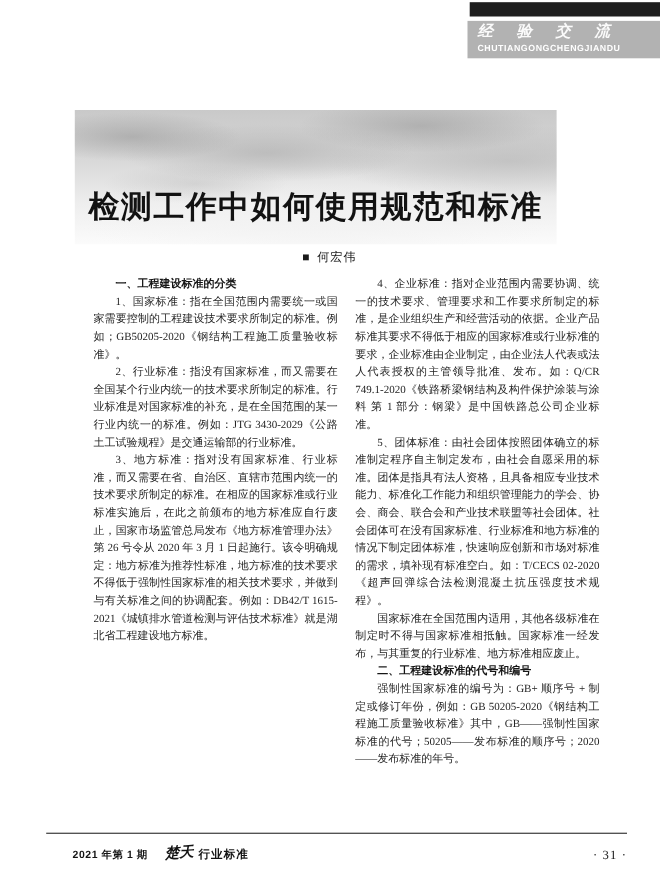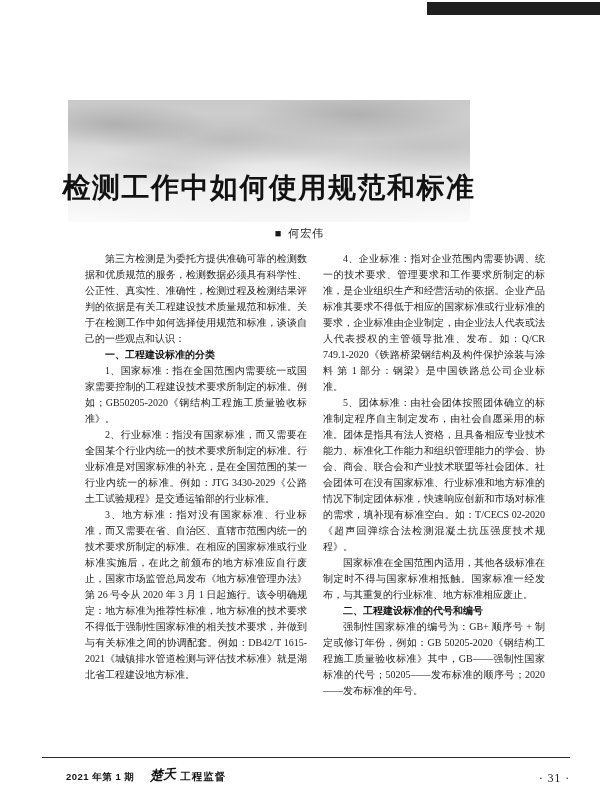--- a/index.html
+++ b/index.html
@@ -42,21 +42,21 @@
     font-size:8px; line-height:10px;
     letter-spacing:0.5px;
     color:#ffffff;
     margin-top:2px;
     white-space:nowrap;
   }
 
   
   .banner {
     position:absolute; left:68px; top:100px;
-    width:402px; height:122px;
+    width:438px; height:122px;
     display:flex; align-items:flex-end; justify-content:center;
     background:
       radial-gradient(ellipse 140px 32px at 12% 20%, rgba(135,135,135,0.45), rgba(135,135,135,0) 70%),
       radial-gradient(ellipse 190px 38px at 40% 32%, rgba(150,150,150,0.40), rgba(150,150,150,0) 70%),
       radial-gradient(ellipse 160px 34px at 72% 12%, rgba(140,140,140,0.45), rgba(140,140,140,0) 70%),
       radial-gradient(ellipse 230px 46px at 90% 38%, rgba(155,155,155,0.35), rgba(155,155,155,0) 72%),
       radial-gradient(ellipse 120px 26px at 25% 55%, rgba(175,175,175,0.35), rgba(175,175,175,0) 70%),
       radial-gradient(ellipse 280px 60px at 50% 80%, rgba(242,242,242,0.9), rgba(242,242,242,0) 78%),
       linear-gradient(to bottom, #c9c9c9 0%, #d9d9d9 38%, #eeeeee 70%, #fbfbfb 100%);
   }
@@ -148,48 +148,51 @@
     letter-spacing:1px;
   }
 </style>
 </head>
 <body>
 
 <div class="page">
 
   <div class="top-black-bar"></div>
 
+  <div class="header-tab">
+    <div class="category-cn">经 验 交 流</div>
+    <div class="category-pinyin">CHUTIANGONGCHENGJIANDU</div>
+  </div>
 
   <div class="banner">
     <div class="article-title">检测工作中如何使用规范和标准</div>
   </div>
 
   <div class="author-line">
     <span class="author-marker">■</span><span class="author-name">何宏伟</span>
   </div>
 
   <div class="columns">
     <div class="col">
-      <p>第三方检测是为委托方提供准确可靠的检测数据和优质规范的服务，检测数据必须具有科学性、公正性、真实性、准确性，检测过程及检测结果评判的依据是有关工程建设技术质量规范和标准。关于在检测工作中如何选择使用规范和标准，谈谈自己的一些观点和认识：</p>
       <p class="heading">一、工程建设标准的分类</p>
       <p>1、国家标准：指在全国范围内需要统一或国家需要控制的工程建设技术要求所制定的标准。例如；GB50205-2020《钢结构工程施工质量验收标准》。</p>
       <p>2、行业标准：指没有国家标准，而又需要在全国某个行业内统一的技术要求所制定的标准。行业标准是对国家标准的补充，是在全国范围的某一行业内统一的标准。例如：JTG 3430-2029《公路土工试验规程》是交通运输部的行业标准。</p>
       <p>3、地方标准：指对没有国家标准、行业标准，而又需要在省、自治区、直辖市范围内统一的技术要求所制定的标准。在相应的国家标准或行业标准实施后，在此之前颁布的地方标准应自行废止，国家市场监管总局发布《地方标准管理办法》第 26 号令从 2020 年 3 月 1 日起施行。该令明确规定：地方标准为推荐性标准，地方标准的技术要求不得低于强制性国家标准的相关技术要求，并做到与有关标准之间的协调配套。例如：DB42/T 1615-2021《城镇排水管道检测与评估技术标准》就是湖北省工程建设地方标准。</p>
     </div>
     <div class="col">
       <p>4、企业标准：指对企业范围内需要协调、统一的技术要求、管理要求和工作要求所制定的标准，是企业组织生产和经营活动的依据。企业产品标准其要求不得低于相应的国家标准或行业标准的要求，企业标准由企业制定，由企业法人代表或法人代表授权的主管领导批准、发布。如：Q/CR 749.1-2020《铁路桥梁钢结构及构件保护涂装与涂料 第 1 部分：钢梁》是中国铁路总公司企业标准。</p>
       <p>5、团体标准：由社会团体按照团体确立的标准制定程序自主制定发布，由社会自愿采用的标准。团体是指具有法人资格，且具备相应专业技术能力、标准化工作能力和组织管理能力的学会、协会、商会、联合会和产业技术联盟等社会团体。社会团体可在没有国家标准、行业标准和地方标准的情况下制定团体标准，快速响应创新和市场对标准的需求，填补现有标准空白。如：T/CECS 02-2020《超声回弹综合法检测混凝土抗压强度技术规程》。</p>
       <p>国家标准在全国范围内适用，其他各级标准在制定时不得与国家标准相抵触。国家标准一经发布，与其重复的行业标准、地方标准相应废止。</p>
       <p class="heading">二、工程建设标准的代号和编号</p>
       <p>强制性国家标准的编号为：GB+ 顺序号 + 制定或修订年份，例如：GB 50205-2020《钢结构工程施工质量验收标准》其中，GB——强制性国家标准的代号；50205——发布标准的顺序号；2020——发布标准的年号。</p>
     </div>
   </div>
 
   <div class="footer-rule"></div>
 
   <div class="footer">
     <span class="footer-issue">2021 年第 1 期</span>
     <span class="footer-logo-script">楚天</span>
-    <span class="footer-journal">工程监督</span>
+    <span class="footer-journal">行业标准</span>
     <span class="footer-page">· 31 ·</span>
   </div>
 
 </div>
 
 </body></html>

